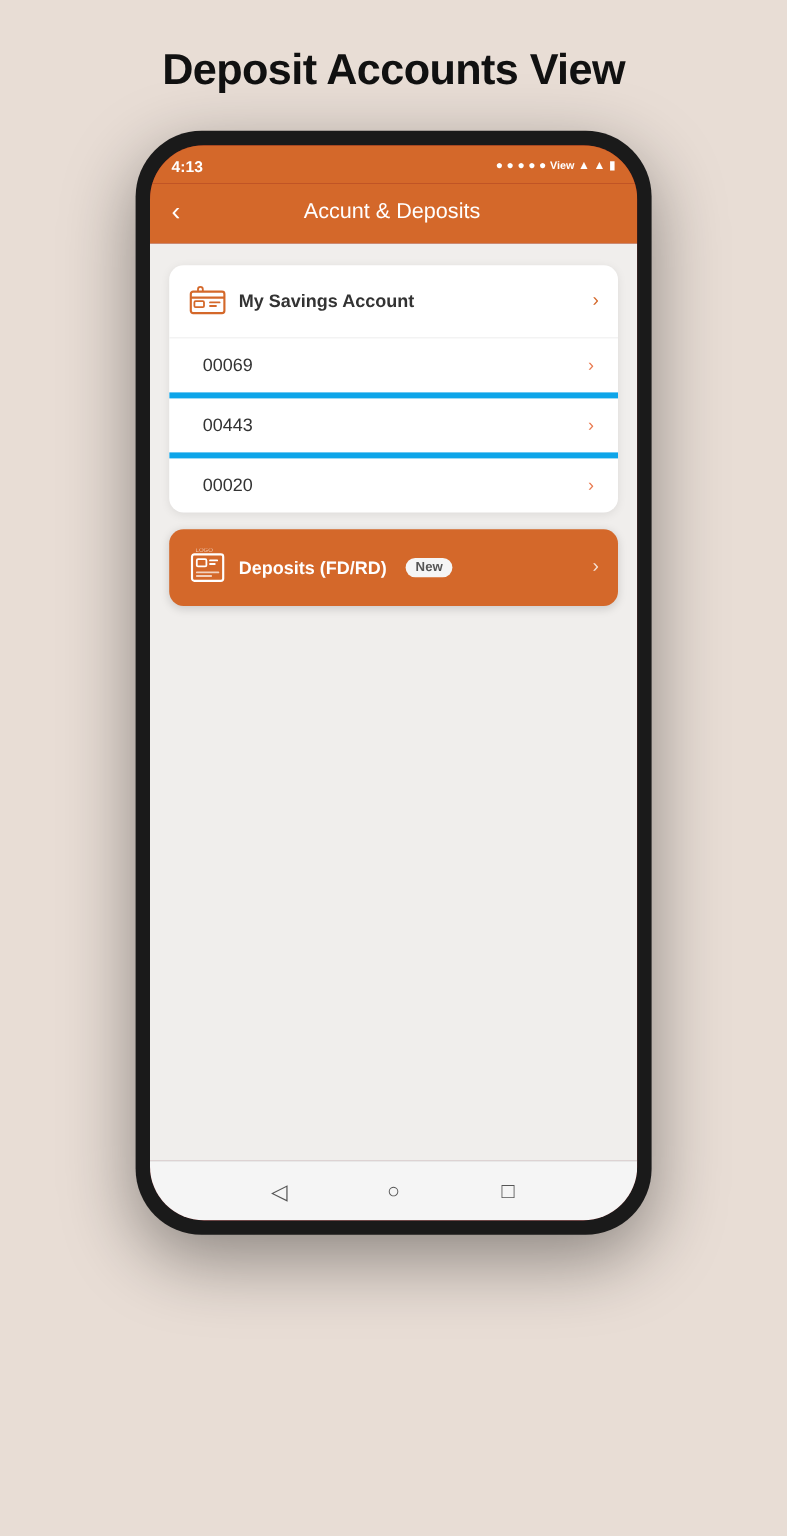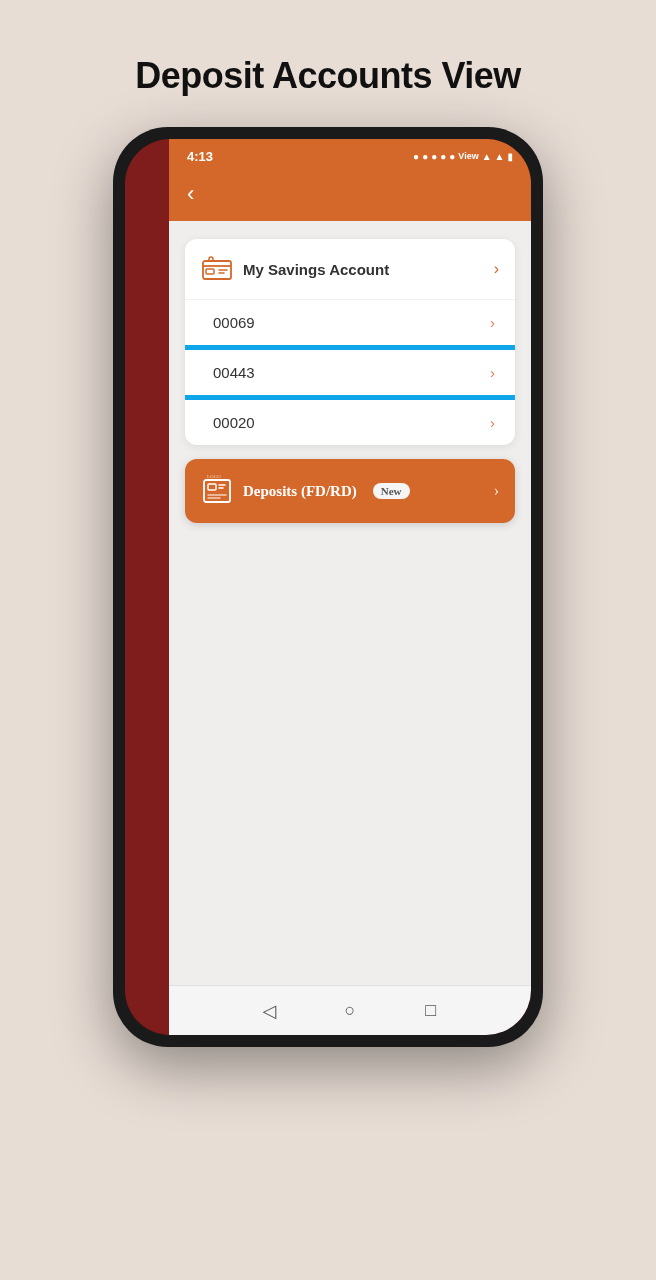--- a/index.html
+++ b/index.html
@@ -12,21 +12,21 @@
       flex-direction: column;
       align-items: center;
       font-family: 'Segoe UI', Arial, sans-serif;
       overflow: hidden;
     }
 
     .page-title {
       font-size: 36px;
       font-weight: 900;
       color: #111;
-      margin-top: 55px;
+      margin-top: 37px;
       margin-bottom: 30px;
       text-align: center;
       letter-spacing: -0.5px;
     }
 
     .phone-frame {
       width: 430px;
       height: 920px;
       background: #1a1a1a;
       border-radius: 55px;
@@ -40,21 +40,20 @@
 
     
     .phone-screen {
       width: 100%;
       height: 100%;
       background: #7f1d1d;
       border-radius: 45px;
       overflow: hidden;
       display: flex;
       flex-direction: column;
-      padding-left: 44px;
     }
 
     
     .status-bar {
       background: #d4682a;
       display: flex;
       justify-content: space-between;
       align-items: center;
       padding: 8px 18px 6px 18px;
       height: 32px;
@@ -184,21 +183,20 @@
     .card-orange {
       background: #d4682a;
       border-radius: 12px;
       overflow: hidden;
       box-shadow: 0 2px 8px rgba(0,0,0,0.15);
     }
 
     .card-orange .card-header {
       border-bottom: none;
       padding: 16px 16px;
-      font-family: Liberation Serif, serif;
     }
 
     .card-orange .card-title {
       color: white;
       font-size: 15px;
     }
 
     .card-orange .chevron {
       color: white;
       opacity: 0.8;
@@ -253,20 +251,21 @@
         <span class="status-icon">●</span>
         <span class="status-icon" style="font-size:9px; font-weight:bold;">View</span>
         <span class="status-icon">▲</span>
         <span class="status-icon">▲</span>
         <span class="status-icon">▮</span>
       </div>
     </div>
 
     <div class="header">
       <span class="back-btn">‹</span>
+      <span class="header-title">Accunt &amp; Deposits</span>
     </div>
 
     <div class="content">
 
       <div class="card">
         <div class="card-header">
           <div class="card-header-left">
             <div class="card-icon">
               <svg viewBox="0 0 32 32" fill="none" xmlns="http://www.w3.org/2000/svg">
                 <rect x="2" y="8" width="28" height="18" rx="2" stroke="#d4682a" stroke-width="1.8" fill="none"></rect>

